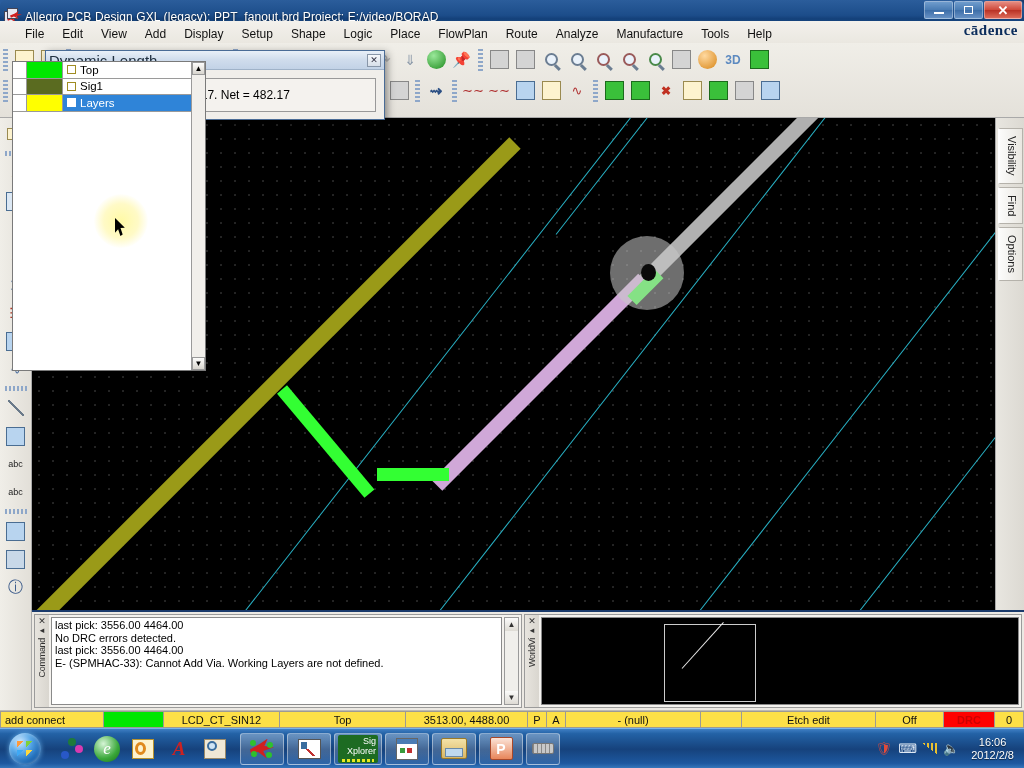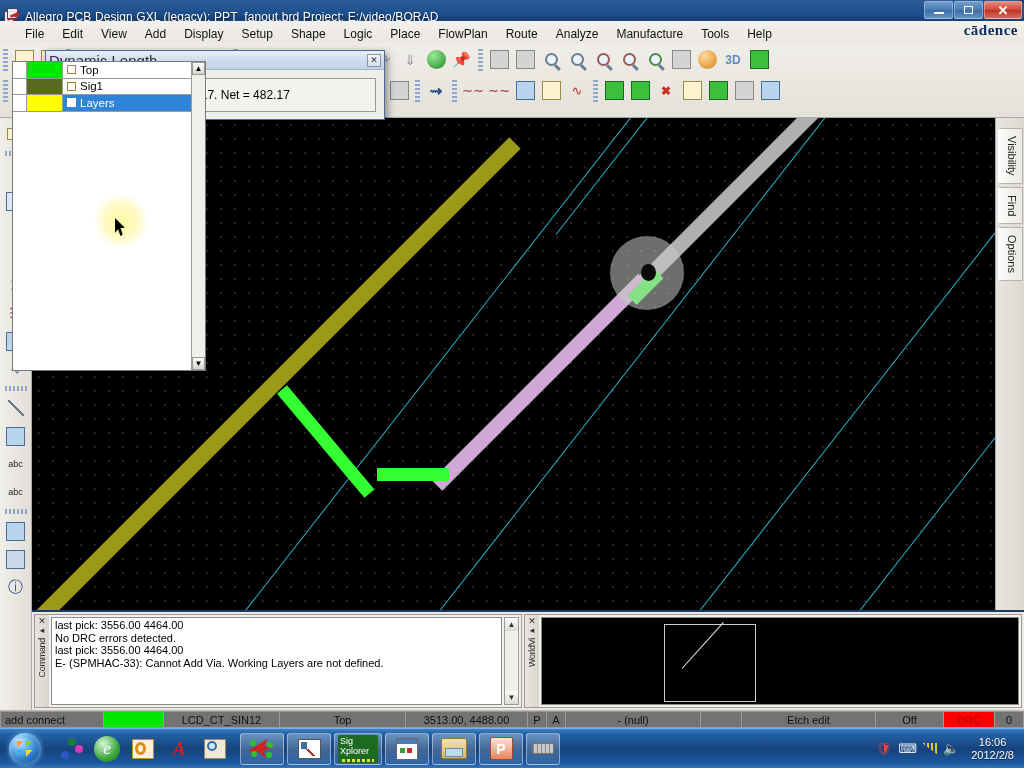--- a/index.html
+++ b/index.html
@@ -141,21 +141,21 @@
     display:flex;flex-direction:column;justify-content:space-between;}
   .vscroll .ar{height:13px;display:flex;align-items:center;justify-content:center;
     font-size:8px;color:#333;background:linear-gradient(180deg,#fbfbfa,#dedbd4);}
   .worldview{flex:1;background:#000;border:1px solid #8a8a8a;margin:2px;position:relative;}
   .wv-box{position:absolute;border:1px solid #ccc;}
   .wv-line{position:absolute;background:#e8e8e8;height:1px;transform-origin:0 50%;}
 
   
   .statusbar{position:absolute;left:0;top:710px;width:1024px;height:18px;
     background:#ece9e3;display:flex;align-items:stretch;border-top:1px solid #bdbab4;}
-  .scell{border:1px solid #9d9a94;border-left:none;background:#737373;
+  .scell{border:1px solid #9d9a94;border-left:none;background:#fde047;
     font-size:11px;color:#111;display:flex;align-items:center;justify-content:center;
     white-space:nowrap;}
   .scell.left{justify-content:flex-start;padding-left:4px;}
   .scell.greenbox{background:#00e800;}
   .scell.drc{background:#ff0000;color:#cc0000;font-weight:bold;}
 
   
   .taskbar{position:absolute;left:0;top:728px;width:1024px;height:40px;
     background:linear-gradient(180deg,#3f7fc4 0%, #2362a6 12%, #16427c 52%, #1d58a0 88%, #3576bb 100%);
     display:flex;align-items:center;border-top:1px solid #78b4e8;}
@@ -641,21 +641,21 @@
       </span>
       <span class="taskbtn">
         <span style="display:block;width:23px;height:20px;background:#fff;border:1px solid #555;position:relative;">
           <span style="position:absolute;left:1px;top:9px;width:20px;height:7px;
             background:linear-gradient(45deg,transparent 46%,#c03030 46%,#c03030 56%,transparent 56%);"></span>
           <span style="position:absolute;left:2px;top:2px;width:6px;height:7px;background:#3a6d9e;"></span>
         </span>
       </span>
       <span class="taskbtn" style="padding:0 3px;">
         <span style="display:block;width:40px;height:28px;background:#1d6b22;border-radius:2px;position:relative;">
-          <span style="position:absolute;left:2px;top:1px;right:2px;color:#fff;font-size:9px;line-height:10px;text-align:left;">Sig<br>Xplorer</span>
+          <span style="position:absolute;left:2px;top:1px;right:2px;color:#fff;font-size:9px;line-height:10px;text-align:right;">Sig<br>Xplorer</span>
           <span style="position:absolute;left:4px;bottom:1px;width:32px;height:3px;
             background:repeating-linear-gradient(90deg,#e8e820 0 3px,transparent 3px 5px);"></span>
         </span>
       </span>
       <span class="taskbtn">
         <span style="display:block;width:22px;height:22px;background:#fff;border:1px solid #666;position:relative;">
           <span style="position:absolute;left:0;top:0;right:0;height:5px;background:#4a7cb4;"></span>
           <span style="position:absolute;left:3px;top:9px;width:5px;height:5px;background:#3a9a3a;"></span>
           <span style="position:absolute;left:10px;top:9px;width:5px;height:5px;background:#c03030;"></span>
         </span>

